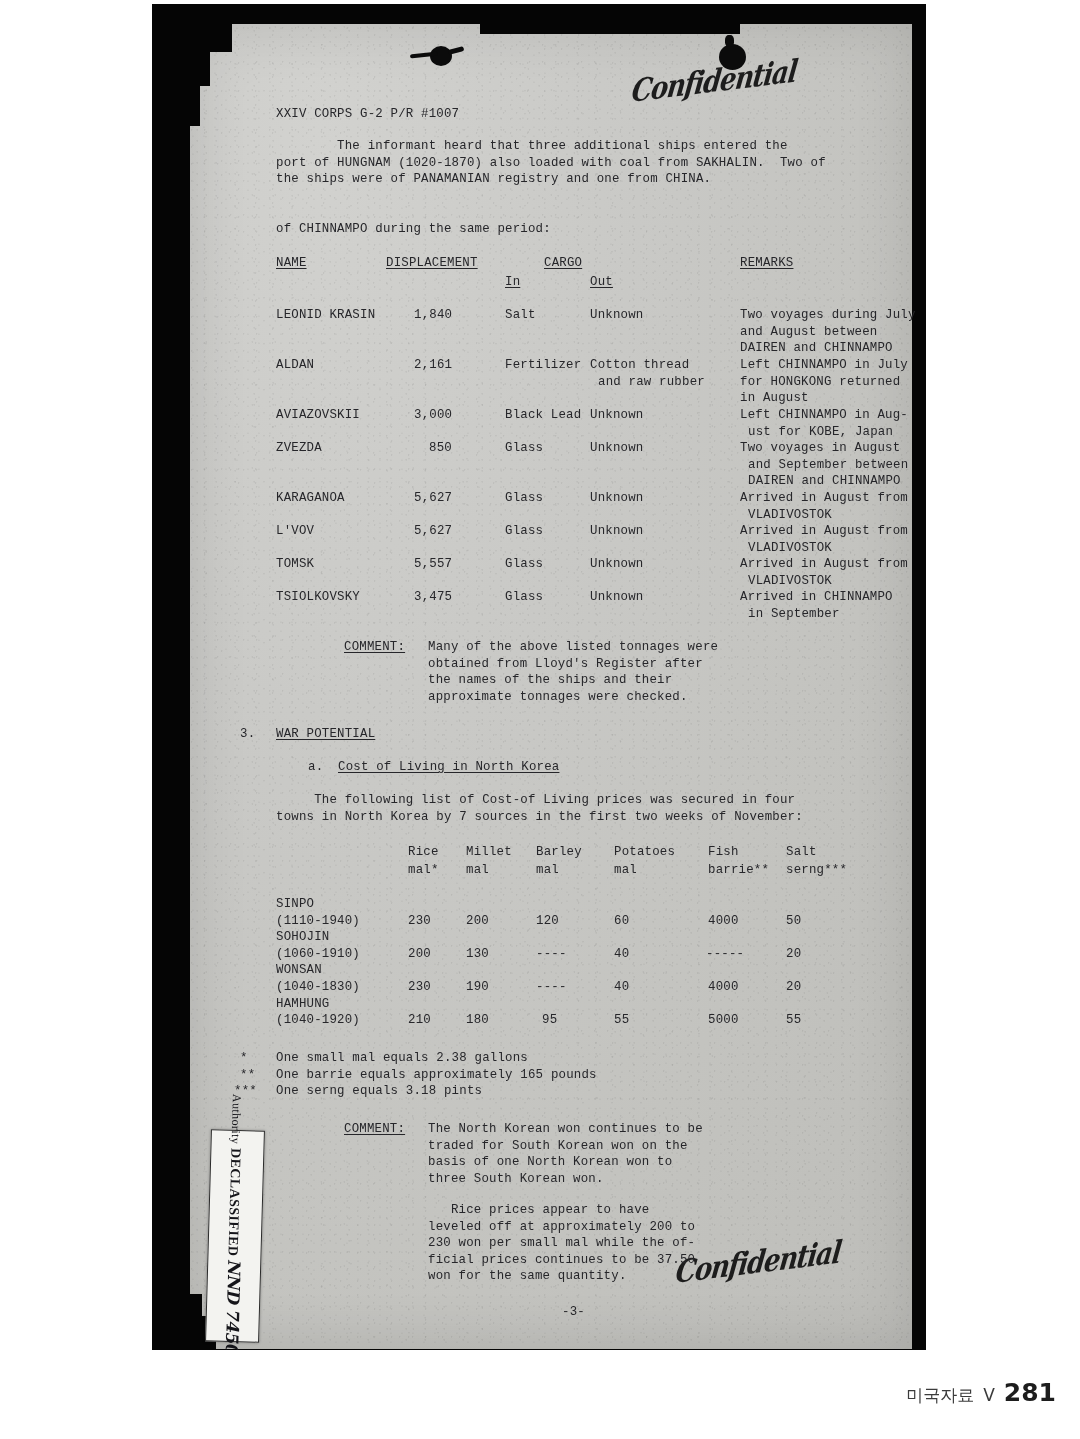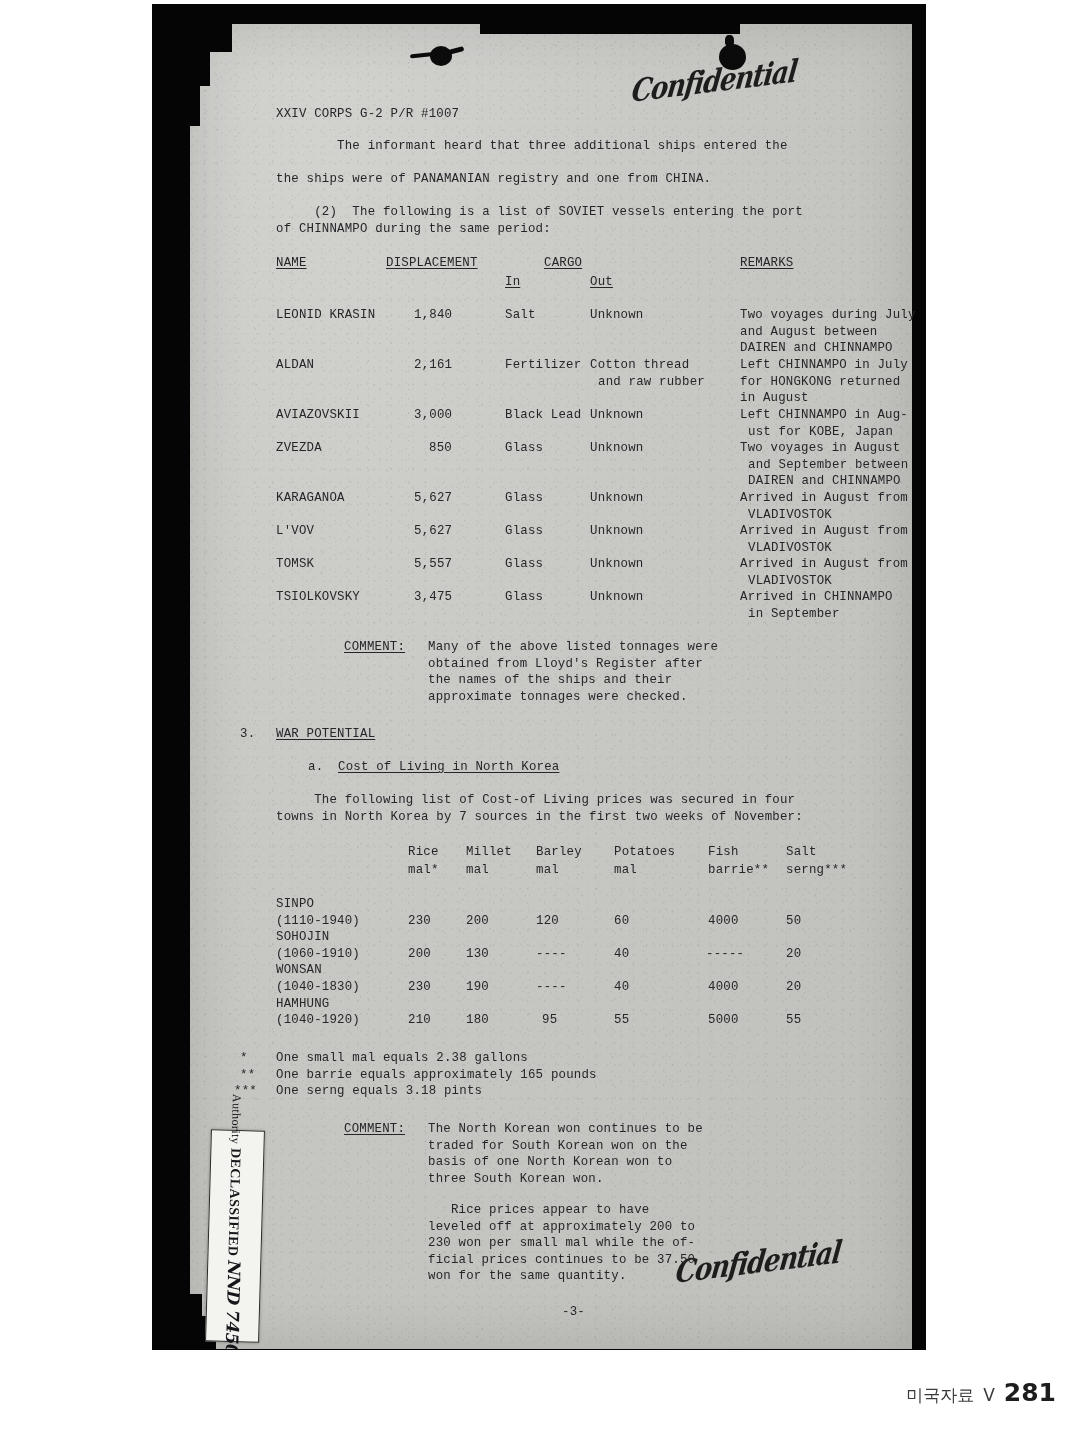--- a/index.html
+++ b/index.html
@@ -137,23 +137,23 @@
           <span id="declass-num">NND 745070</span>
         </div>
       </div>
     </div>
 
     <div id="typed">
 
       <div class="ln" style="left:86px;top:82px;">XXIV CORPS G-2 P/R #1007</div>
 
       <div class="ln" style="left:86px;top:114px;">        The informant heard that three additional ships entered the</div>
+      <div class="ln" style="left:86px;top:130.6px;">port of HUNGNAM (1020-1870) also loaded with coal from SAKHALIN.  Two of</div>
       <div class="ln" style="left:86px;top:147.2px;">the ships were of PANAMANIAN registry and one from CHINA.</div>
 
-      <div class="ln" style="left:86px;top:180px;">     (2)  The following is a list of SOVIET vessels entering the port</div>
       <div class="ln" style="left:86px;top:196.6px;">of CHINNAMPO during the same period:</div>
 
       <div class="ln u" style="left:86px;top:231px;">NAME</div>
       <div class="ln u" style="left:196px;top:231px;">DISPLACEMENT</div>
       <div class="ln u" style="left:354px;top:231px;">CARGO</div>
       <div class="ln u" style="left:550px;top:231px;">REMARKS</div>
       <div class="ln u" style="left:315px;top:250px;">In</div>
       <div class="ln u" style="left:400px;top:250px;">Out</div>
 
       <div class="ln" style="left:86px;top:283px;">LEONID KRASIN</div>

